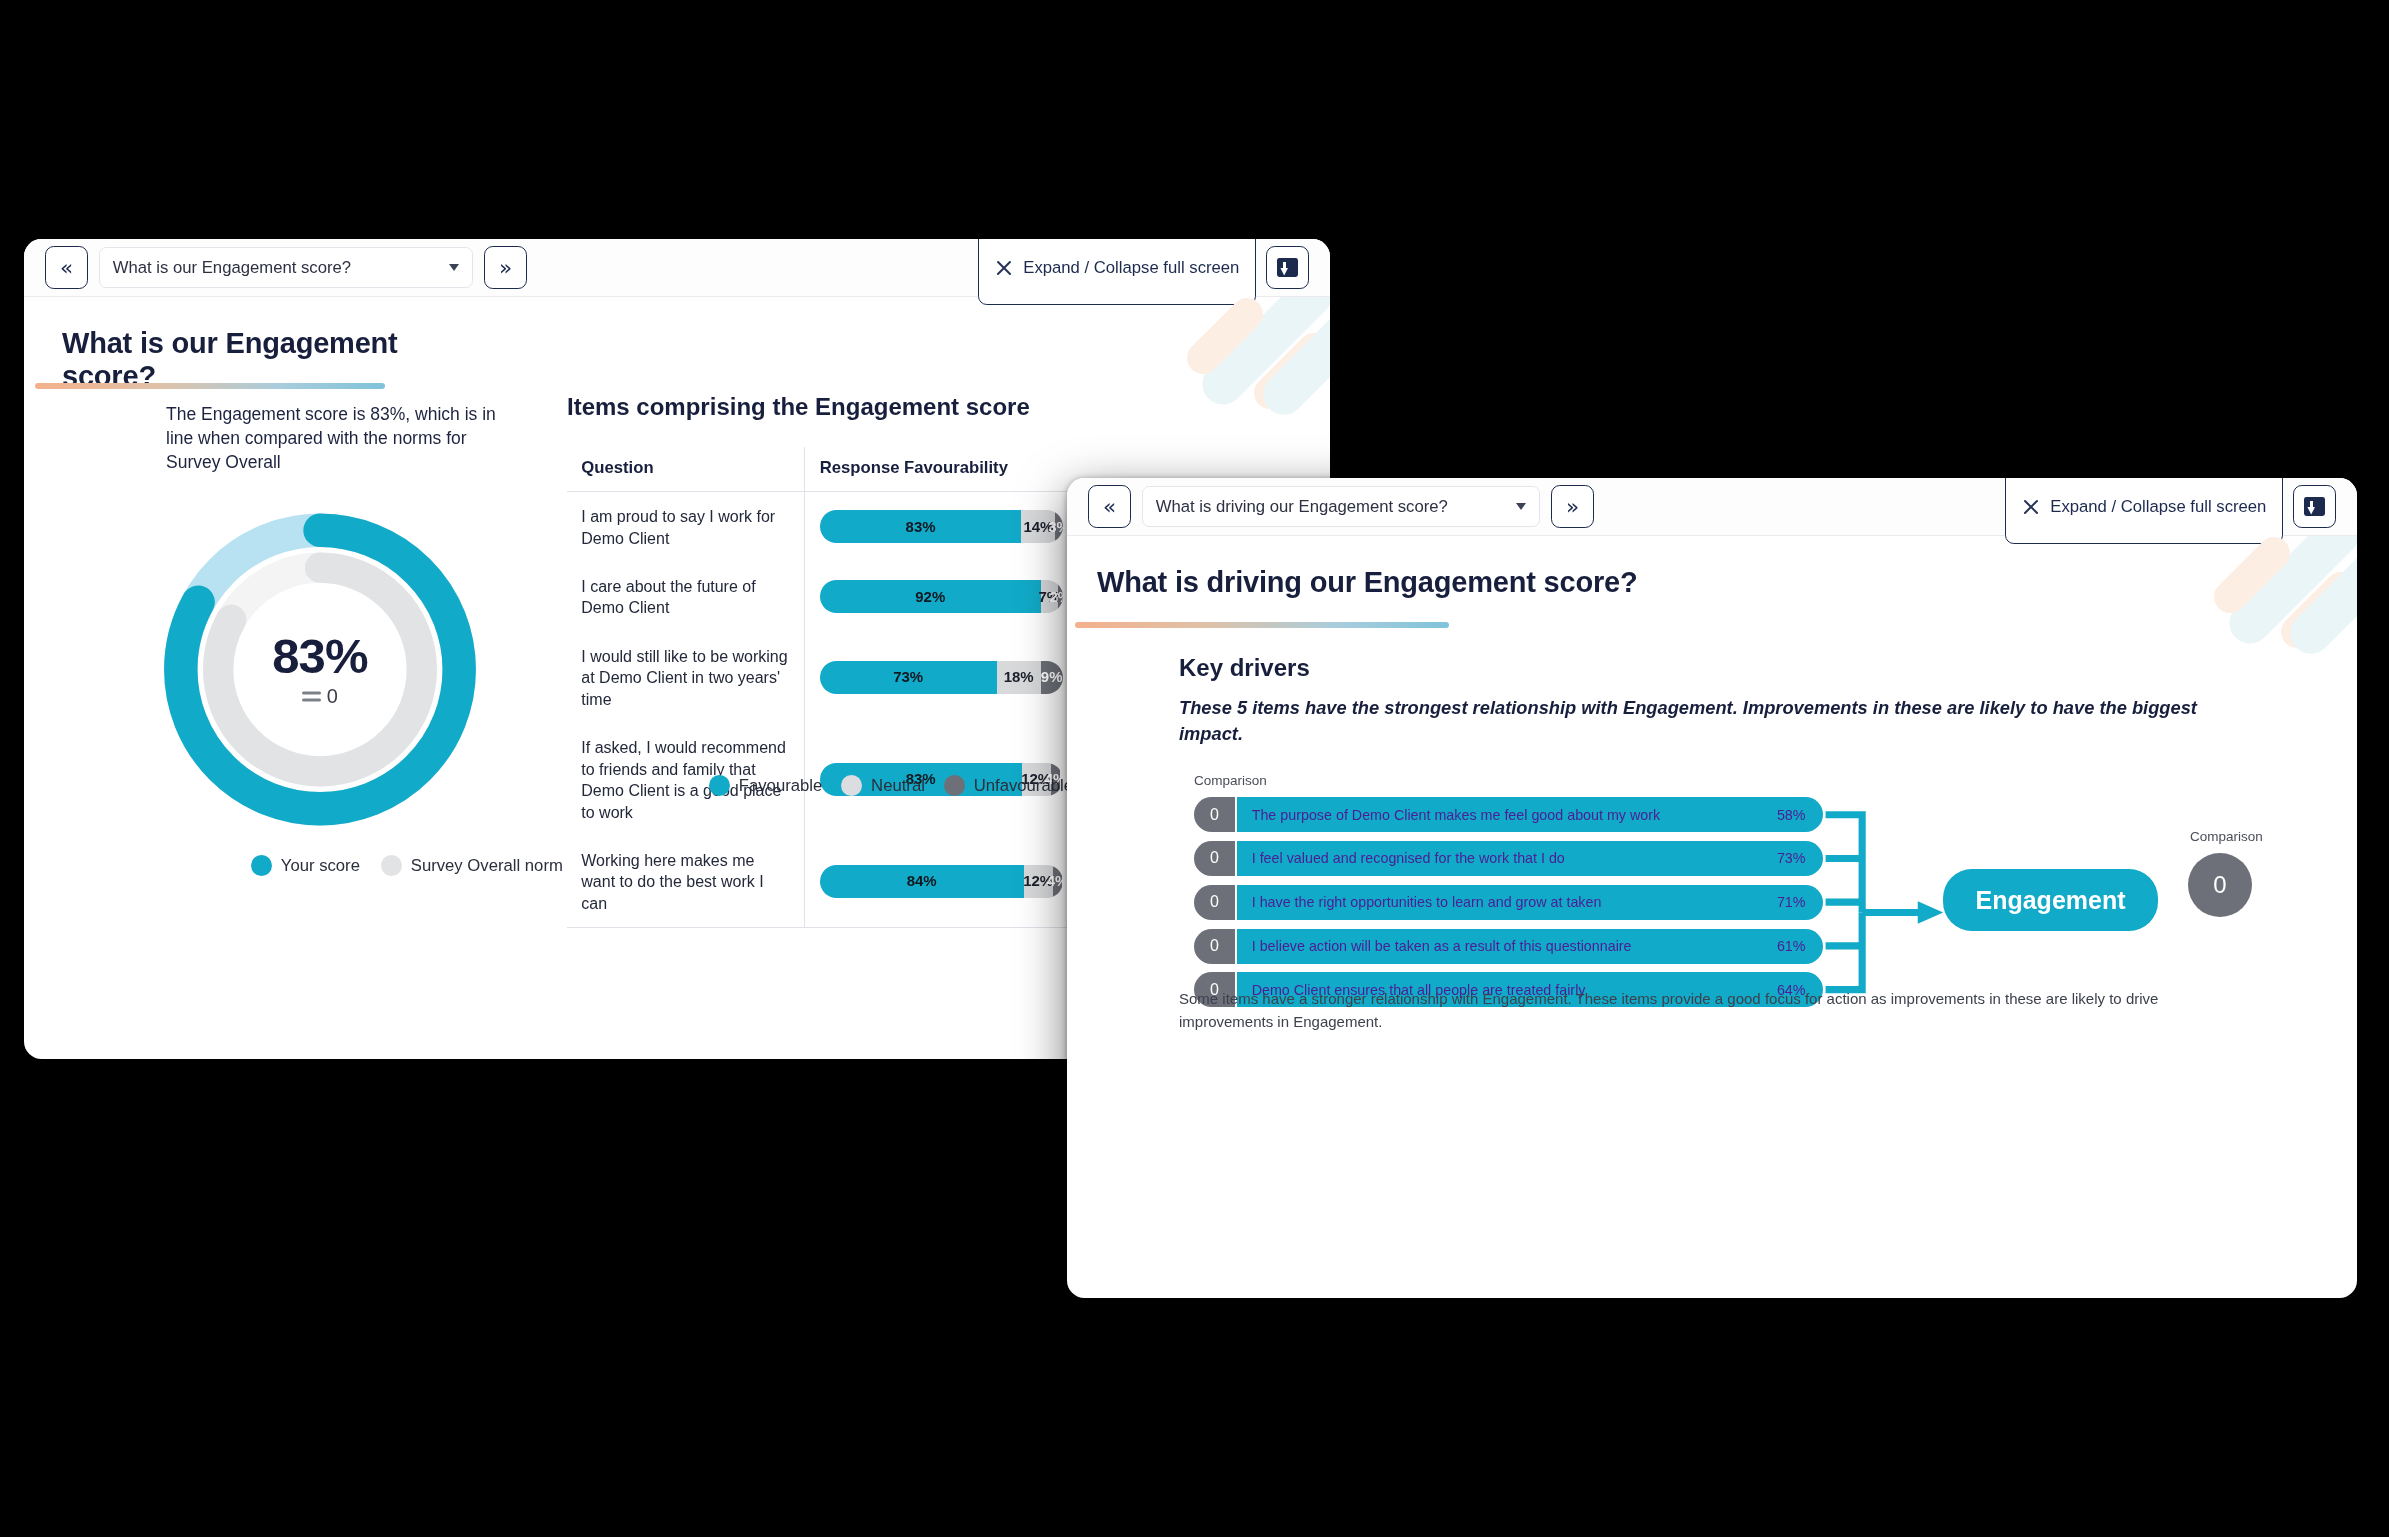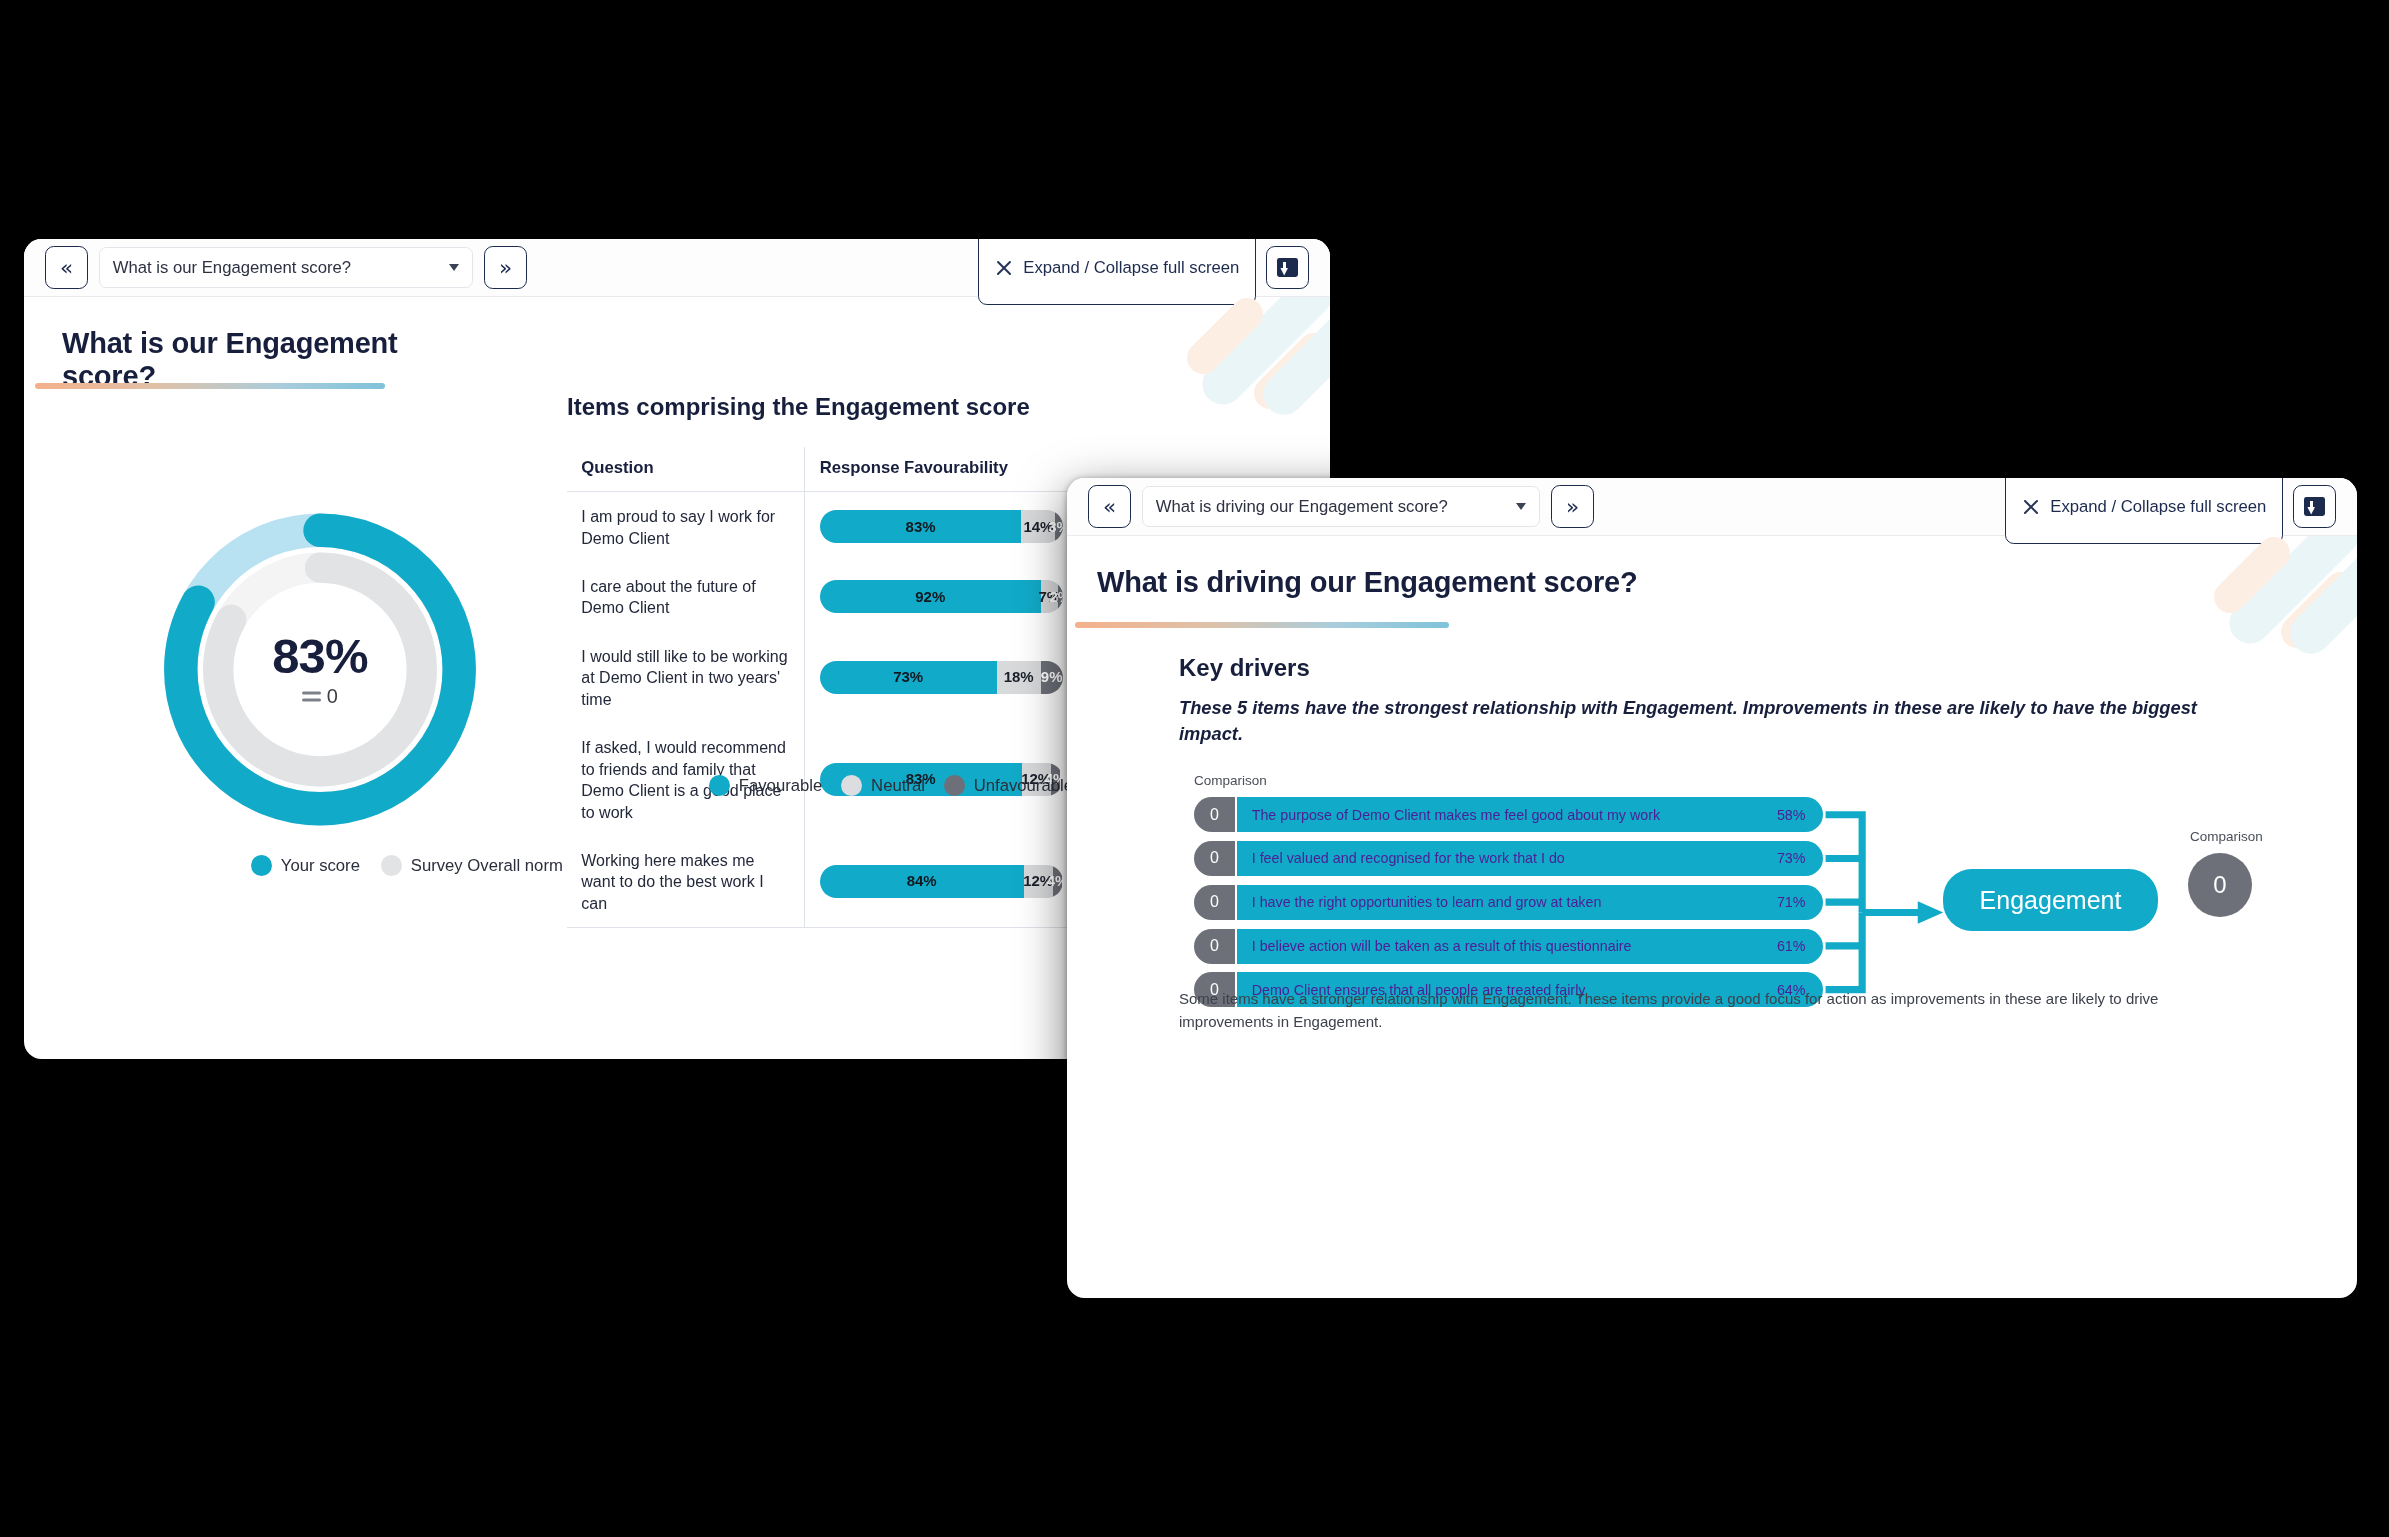--- a/index.html
+++ b/index.html
@@ -196,20 +196,23 @@
         <div class="wm-s" style="width:32px;height:94px;left:38px;top:-8px;background:#fdeee4;"></div>
         <div class="wm-s" style="width:32px;height:94px;left:105px;top:27px;background:#fdeee4;"></div>
         <div class="wm-s" style="width:41px;height:159px;left:134px;top:-24px;background:#eaf5f8;"></div>
       </div>
 
       <div style="position:absolute;left:38px;top:30px;width:430px;">
         <div class="page-title">What is our Engagement score?</div>
       </div>
       <div class="accent-bar" style="position:absolute;left:11px;top:86px;width:350px;"></div>
 
+      <div style="position:absolute;left:142px;top:105px;width:350px;">
+        <div class="blurb">The Engagement score is 83%, which is in line when compared with the norms for Survey Overall</div>
+      </div>
 
       <div class="donut-wrap" style="position:absolute;left:121px;top:205px;width:350px;height:335px;">
         <svg width="350" height="335" viewBox="0 0 440 420">
 
           <circle cx="220" cy="210" r="175" fill="none" stroke="#b8e2f2" stroke-width="42"></circle>
           <circle cx="220" cy="210" r="175" fill="none" stroke="#11aac8" stroke-width="42" stroke-linecap="round" stroke-dasharray="912.6 1099.6" transform="rotate(-90 220 210)"></circle>
 
           <circle cx="220" cy="210" r="128" fill="none" stroke="#f4f4f5" stroke-width="38"></circle>
           <circle cx="220" cy="210" r="128" fill="none" stroke="#e2e3e5" stroke-width="38" stroke-linecap="round" stroke-dasharray="667.6 804.2" transform="rotate(-90 220 210)"></circle>
         </svg>
@@ -413,21 +416,21 @@
           <path d="M2 22 H48 V145"></path>
           <path d="M2 77 H48"></path>
           <path d="M2 132 H48"></path>
           <path d="M2 187 H48"></path>
           <path d="M2 242 H48 V145"></path>
           <path d="M48 145 H120"></path>
         </g>
         <path d="M118 131 L150 145 L118 159 Z" fill="#11aac8"></path>
       </svg>
 
-      <div class="eng-pill" style="position:absolute;left:876px;top:333px;width:215px;height:62px;">
+      <div class="eng-pill" style="position:absolute;left:876px;top:333px;width:215px;height:62px;font-weight:bold;">
         <span>Engagement</span>
       </div>
 
       <div class="cmp-label" style="position:absolute;left:1123px;top:293px;">Comparison</div>
       <div class="cmp-circle" style="position:absolute;left:1121px;top:317px;width:64px;height:64px;">
         <span>0</span>
       </div>
 
       <div class="footnote" style="position:absolute;left:112px;top:452px;width:1051px;">Some items have a stronger relationship with Engagement. These items provide a good focus for action as improvements in these are likely to drive improvements in Engagement.</div>
 

